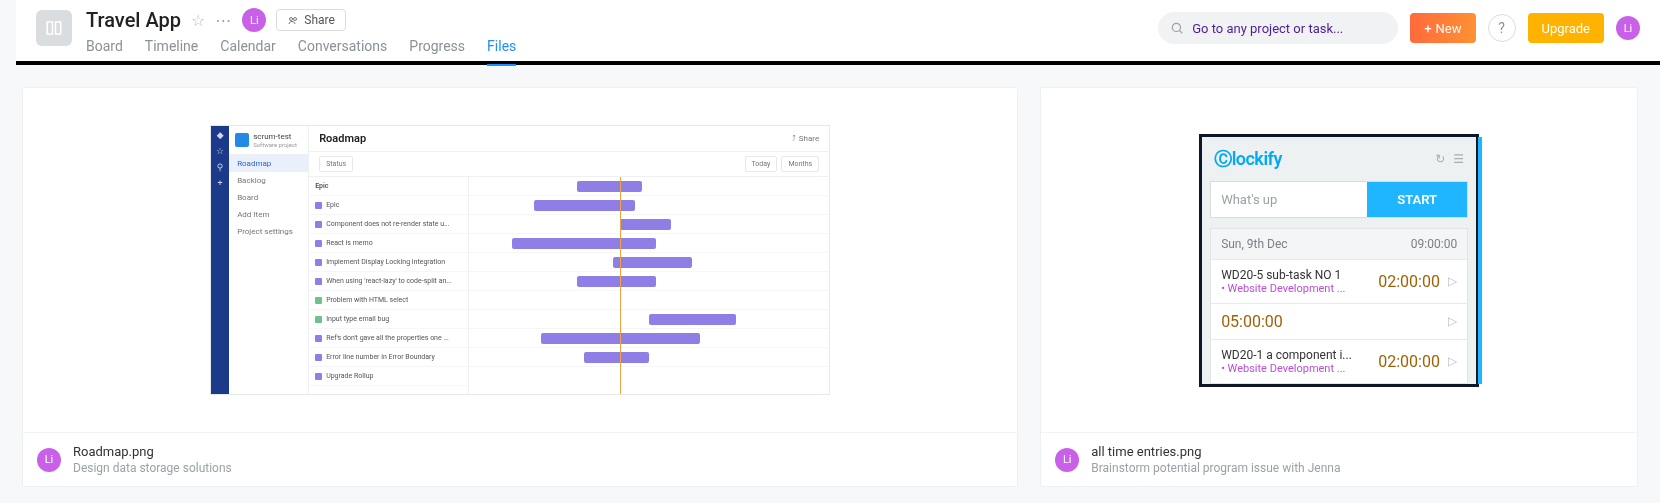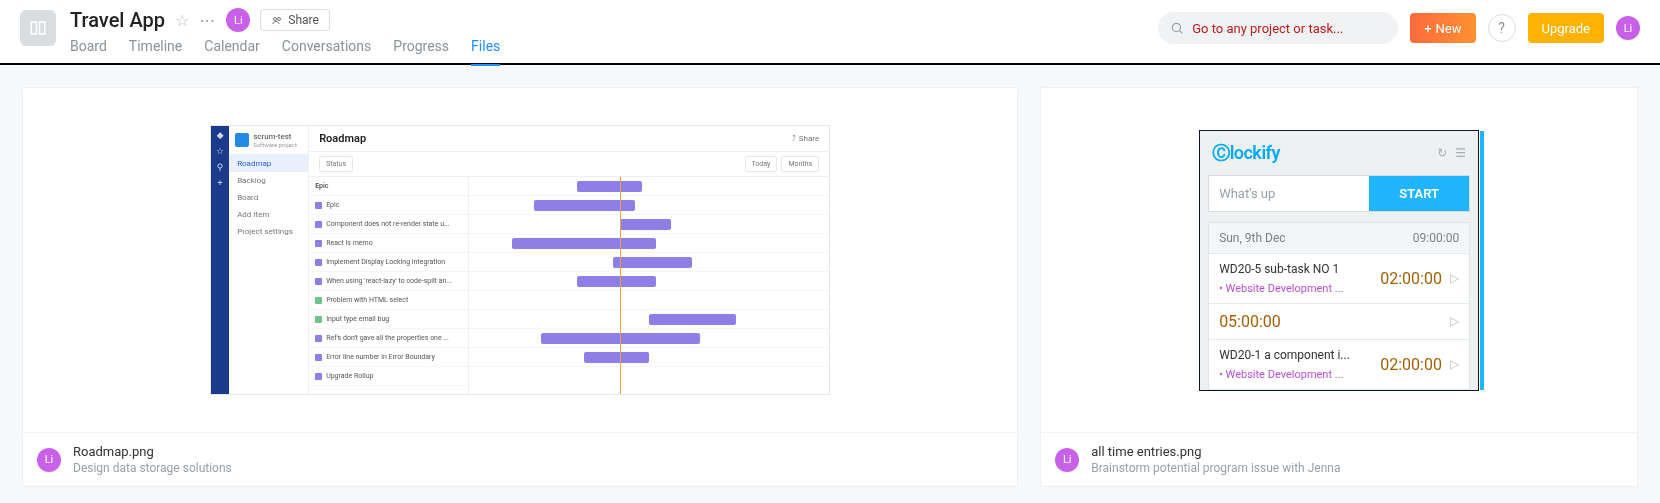--- a/index.html
+++ b/index.html
@@ -1,30 +1,30 @@
 <!DOCTYPE html>
 <html><head>
 <meta charset="utf-8">
 <style>
   * { box-sizing: border-box; margin: 0; padding: 0; font-family: -apple-system, BlinkMacSystemFont, "Segoe UI", Roboto, sans-serif; }
   body { background: #f6f8f9; color: #333; width: 1660px; height: 503px; overflow: hidden; }
-  .topbar { background: #fff; height: 65px; display: flex; align-items: flex-start; padding: 8px 20px 0 20px; border-bottom: 2px solid #000000; position: relative; }
+  .topbar { background: #fff; height: 65px; display: flex; align-items: flex-start; padding: 8px 20px 0 20px; border-bottom: 4px solid #000000; position: relative; margin-left: 16px; }
   .app-icon { width: 36px; height: 36px; border-radius: 6px; background: #d9dde0; color: #fff; display:flex; align-items:center; justify-content:center; margin-right: 14px; margin-top:2px; flex-shrink:0; }
   .title-col { display:flex; flex-direction:column; }
   .title-row { display:flex; align-items:center; gap:10px; }
   .project-title { font-size: 20px; font-weight: 500; color:#222; }
   .star-outline { color:#b4bdc2; font-size:16px; }
   .dots { color:#9aa2a7; font-size:16px; letter-spacing:1px; }
   .avatar { width:24px; height:24px; border-radius:50%; background:#c861e8; color:#fff; font-size:11px; display:flex; align-items:center; justify-content:center; flex-shrink:0;}
   .share-btn { border:1px solid #d9dde0; border-radius:4px; padding:3px 10px; font-size:12px; color:#555; background:#fff; display:flex; align-items:center; gap:5px; }
   .tabs-row { display:flex; gap:22px; margin-top:6px; font-size:14px; }
   .tab { color:#8a9298; padding-bottom:10px; cursor:pointer; }
   .tab.active { color:#1f8fff; border-bottom:2px solid #1f8fff; }
   .topbar-right { position:absolute; right:20px; top:12px; display:flex; align-items:center; gap:12px; }
-  .search { width:240px; height:32px; border-radius:16px; background:#f0f2f4; display:flex; align-items:center; padding:4px 12px; color:#b91c1c; font-size:13px; gap:8px; }
+  .search { width:240px; height:32px; border-radius:16px; background:#f0f2f4; display:flex; align-items:center; padding:4px 12px; color:#4c1d95; font-size:13px; gap:8px; }
   .btn-new { height:30px; padding:0 14px; border-radius:4px; background:linear-gradient(90deg,#ff6a3d,#ff9132); color:#fff; font-size:13px; display:flex; align-items:center; gap:4px; }
   .help-circle { width:28px; height:28px; border-radius:50%; border:1px solid #d9dde0; color:#8a9298; display:flex; align-items:center; justify-content:center; font-size:14px; }
   .btn-upgrade { height:30px; padding:0 14px; border-radius:4px; background:#ffb300; color:#fff; font-size:13px; display:flex; align-items:center;text-align:right; }
   .cards-row { display:flex; gap:22px; padding:22px 22px 0 22px; }
   .card { background:#fff; border:1px solid #eef1f2; border-radius:2px; display:flex; flex-direction:column; }
   .card1 { width:1000px; height:400px; }
   .card2 { width:600px; height:400px; }
   .preview-area { flex:1; display:flex; align-items:center; justify-content:center; padding:20px; overflow:hidden; }
   .card-footer { height:54px; border-top:1px solid #f2f4f5; display:flex; align-items:center; gap:12px; padding:0 14px; }
   .file-name { font-size:13px; color:#333; }
@@ -51,34 +51,34 @@
   .rm-sq { width:7px; height:7px; border-radius:1px; flex-shrink:0;}
   .sq-p { background:#8f7ee6; }
   .sq-g { background:#6ec28b; }
   .rm-chart { flex:1; position:relative; }
   .rm-months { height:19px; display:flex; border-bottom:1px solid #f5f6f7; font-size:7px; color:#999; }
   .rm-months span{ flex:1; text-align:center; padding-top:4px;}
   .rm-row { height:19px; border-bottom:1px solid #f5f6f7; position:relative; }
   .rm-bar { position:absolute; top:4px; height:11px; background:#8f7ee6; border-radius:2px; }
   .rm-today { position:absolute; top:0; bottom:0; width:1px; background:#f0a23c; left:42%; }
   
-  .clk { width:280px; border:1px solid #0f172a; background:#eef1f2; font-size:12px; color:#444; position:relative;}
+  .clk { width:280px; border:3px solid #0f172a; background:#eef1f2; font-size:12px; color:#444; position:relative;}
   .clk-top { display:flex; align-items:center; justify-content:space-between; padding:10px 12px; }
   .clk-logo { color:#03a9f4; font-size:18px; font-weight:600; letter-spacing:-0.5px;}
   .clk-logo .o { display:inline-block; transform:rotate(0deg);}
   .clk-icons { display:flex; gap:8px; color:#a7afb4; }
   .clk-input-row { margin:0 8px 10px 8px; display:flex; border:1px solid #d8dcdf; background:#fff; }
   .clk-input { flex:1; padding:10px 10px; color:#9aa2a7; font-size:13px; }
   .clk-start { width:100px; background:#1fb6ff; color:#fff; display:flex; align-items:center; justify-content:center; font-weight:600; font-size:13px; }
   .clk-day { margin:8px 8px 0 8px; background:#f3f5f6; border:1px solid #e1e5e7; }
   .clk-day-head { display:flex; justify-content:space-between; padding:8px 10px; font-size:12px; color:#7a8288; }
   .clk-entry { background:#fff; border-top:1px solid #e7eaec; padding:8px 10px; display:flex; align-items:center; justify-content:space-between; gap:8px;}
   .clk-entry-left { flex:1; overflow:hidden; }
   .clk-entry-title { font-size:12px; color:#333; white-space:nowrap; overflow:hidden; text-overflow:ellipsis;}
-  .clk-entry-proj { font-size:11px; white-space:nowrap; overflow:hidden; text-overflow:ellipsis;margin-top:6px;}
+  .clk-entry-proj { font-size:11px; white-space:nowrap; overflow:hidden; text-overflow:ellipsis;}
   .clk-entry-proj.purple { color:#ba4fd6; }
   .clk-entry-proj.red { color:#ef4848; }
   .clk-time { font-size:16px; color:#a16207;text-align:center;}
   .clk-play { color:#b8bfc3; }
   .clk-right-bar { position:absolute; right:-6px; top:0; bottom:0; width:4px; background:#1fb6ff;}
 </style>
 </head>
 <body>
 
 <div class="topbar">

